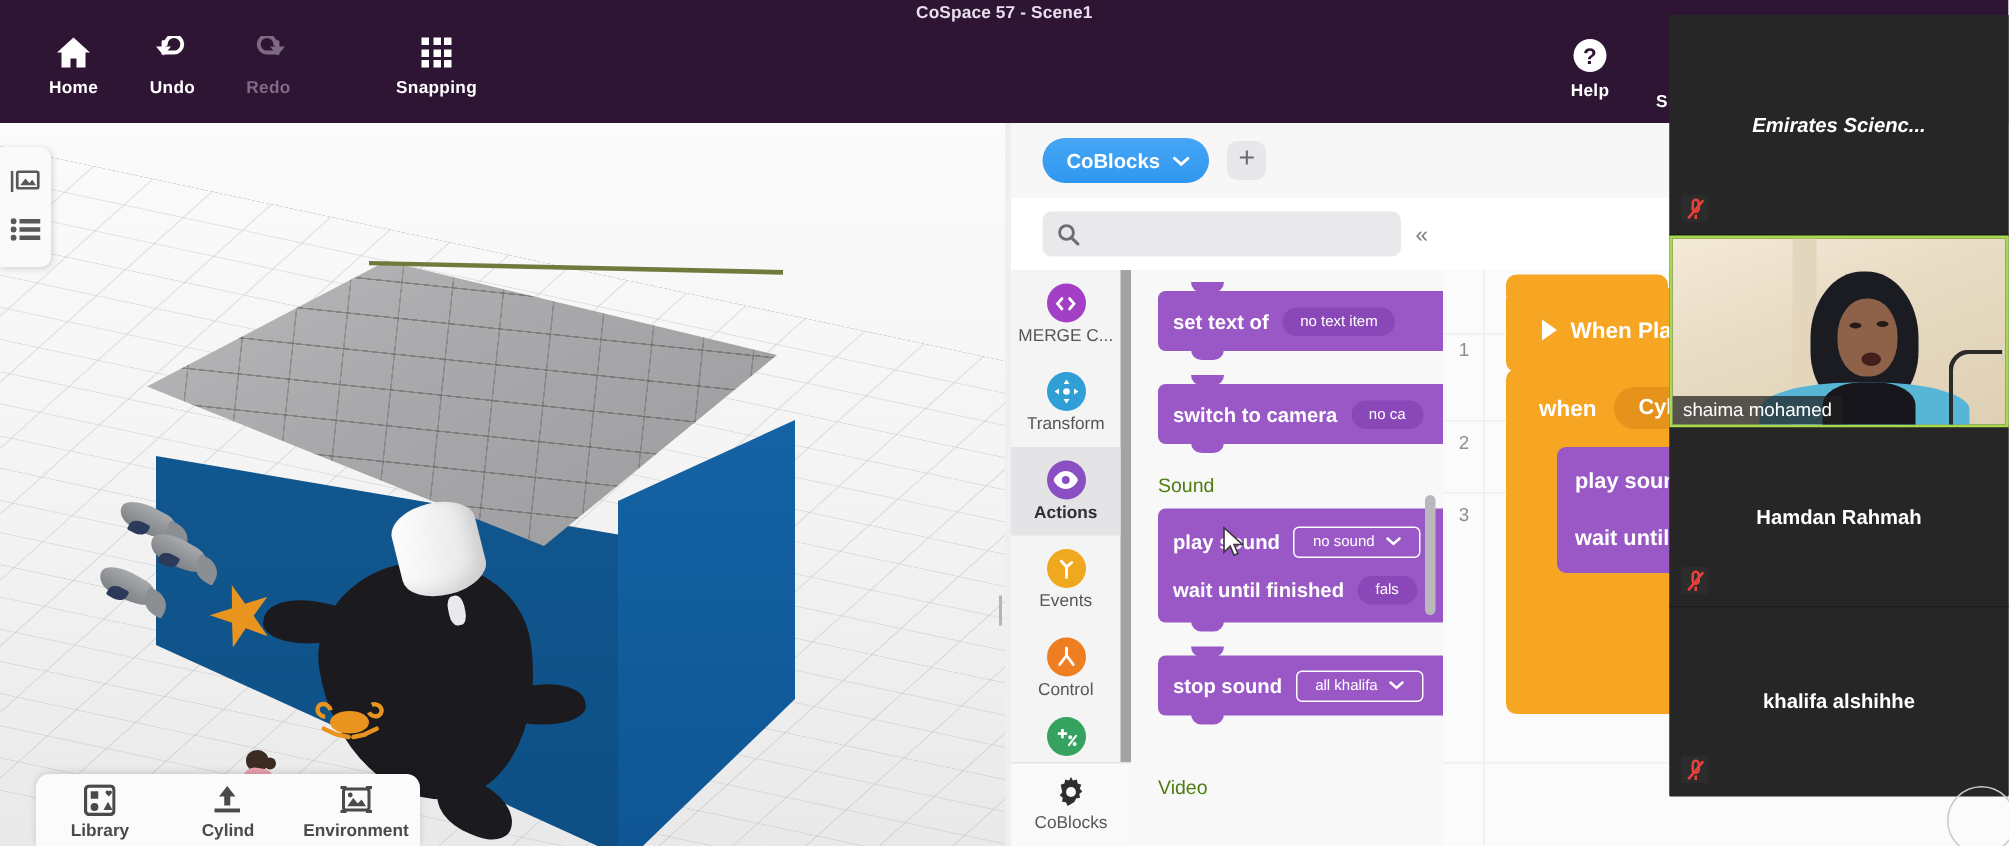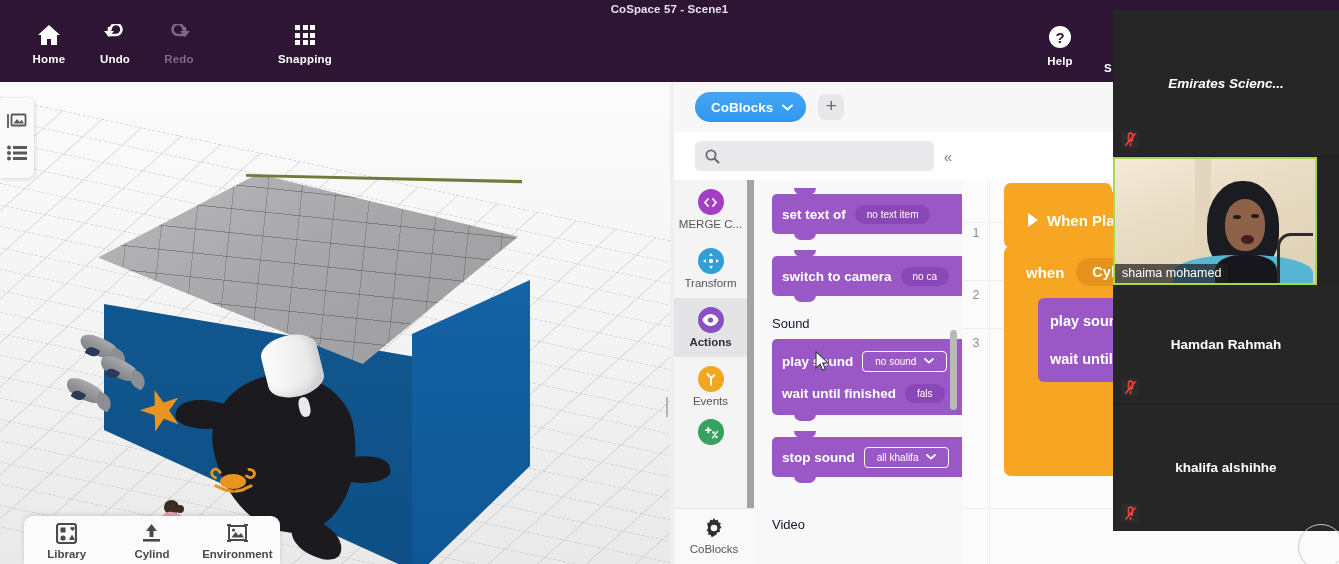--- a/index.html
+++ b/index.html
@@ -264,21 +264,21 @@
     background: #f9f9fa; border-top: 1px solid #e3e3e5;
     display: flex; flex-direction: column; align-items: center; justify-content: center; gap: 3px;
     cursor: pointer;
   }
 
   
   .palette {
     position: absolute; left: 80px; top: 98px; width: 208px; height: 384px;
     background: #f8f8f9; overflow: hidden;
   }
-  .pal-group-lbl { font-size: 13px; color: #0f172a; margin: 13px 0 6px 18px; }
+  .pal-group-lbl { font-size: 13px; color: #4d7c0f; margin: 13px 0 6px 18px; }
   .blk {
     position: relative; margin-left: 18px; color: #fff;
     font-size: 13.5px; font-weight: 700;
     background: #9a58c7; border-radius: 5px;
     display: flex; align-items: center; min-height: 40px; padding: 0 10px; gap: 9px;
     width: 320px; cursor: grab;
   }
   .blk .notch-top, .blk .notch-bot {
     position: absolute; left: 22px; width: 22px; height: 7px; background: #9a58c7;
   }
@@ -369,21 +369,21 @@
     position: relative; width: 226px; background: #262626;
     border-bottom: 1px solid #1c1c1c;
     display: flex; align-items: center; justify-content: center;
   }
   .vname-center { color: #fff; font-size: 13.5px; font-weight: 700; text-align: center; }
   .mic-off {
     position: absolute; left: 8px; bottom: 8px; width: 18px; height: 18px;
     background: #2c2c2c; display: flex; align-items: center; justify-content: center;
   }
   .vtile-active {
-    position: relative; width: 204px; height: 128px;
+    position: relative; width: 226px; height: 128px;
     border: 2px solid #a8d84b; overflow: hidden;
     background: linear-gradient(160deg,#f4ead8 0%,#e8dcc4 40%,#ded0b4 100%);
   }
   .wall-strip { position: absolute; left: 80px; top: 0; width: 16px; height: 128px; background: #e4d6bc; }
   .person-head {
     position: absolute; left: 92px; top: 22px; width: 72px; height: 92px;
     background: #1b1b22; border-radius: 48% 48% 42% 42%;
   }
   .person-face {
     position: absolute; left: 110px; top: 40px; width: 40px; height: 52px;
@@ -442,21 +442,21 @@
     <div class="tool-btn disabled" style="left:140px;">
       <span class="tool-ico">
         <svg class="icn" width="26" height="22" viewBox="0 0 26 22">
             <path fill="none" stroke="currentColor" stroke-width="2.6" stroke-linecap="round" d="M19 4v7h-7a5.5 5.5 0 1 1 5.5-5.5"></path>
             <path fill="currentColor" d="M19 13 24 7H14z"></path>
           </svg>
       </span>
       <span class="tool-lbl">Redo</span>
     </div>
 
-    <div class="tool-btn" style="left:266px;">
+    <div class="tool-btn" style="left:252px;">
       <span class="tool-ico">
         <span class="grid-ico">
             <i></i>
             <i></i>
             <i></i>
             <i></i>
             <i></i>
             <i></i>
             <i></i>
             <i></i>
@@ -655,20 +655,28 @@
         <span class="cat-lbl">Actions</span>
       </div>
       <div class="cat-item">
         <span class="cat-dot" style="background:#f0a81e;">
           <svg class="icn" width="14" height="14" viewBox="0 0 14 14">
               <path fill="none" stroke="#fff" stroke-width="1.9" stroke-linecap="round" d="M7 13V6M7 6 3.5 2M7 6l3.5-3"></path>
             </svg>
         </span>
         <span class="cat-lbl">Events</span>
       </div>
+      <div class="cat-item">
+        <span class="cat-dot" style="background:#ef7d22;">
+          <svg class="icn" width="14" height="14" viewBox="0 0 14 14">
+              <path fill="none" stroke="#fff" stroke-width="1.9" stroke-linecap="round" d="M7 1v5M7 6 2.5 12M7 6l4.5 6"></path>
+            </svg>
+        </span>
+        <span class="cat-lbl">Control</span>
+      </div>
       <div class="cat-item" style="height:34px;">
         <span class="cat-dot" style="background:#35a35f;font-size:11px;">
           <svg class="icn" width="16" height="16" viewBox="0 0 16 16">
               <path fill="#fff" d="M4.4 3h1.8v2.2h2.2V7H6.2v2.2H4.4V7H2.2V5.2h2.2z"></path>
               <circle cx="10.5" cy="8.5" r="1.3" fill="#fff"></circle>
               <circle cx="13.4" cy="13" r="1.3" fill="#fff"></circle>
               <path stroke="#fff" stroke-width="1.4" stroke-linecap="round" d="M14.3 7.6 9.6 13.8"></path>
             </svg>
         </span>
         <span class="cat-lbl"></span>

